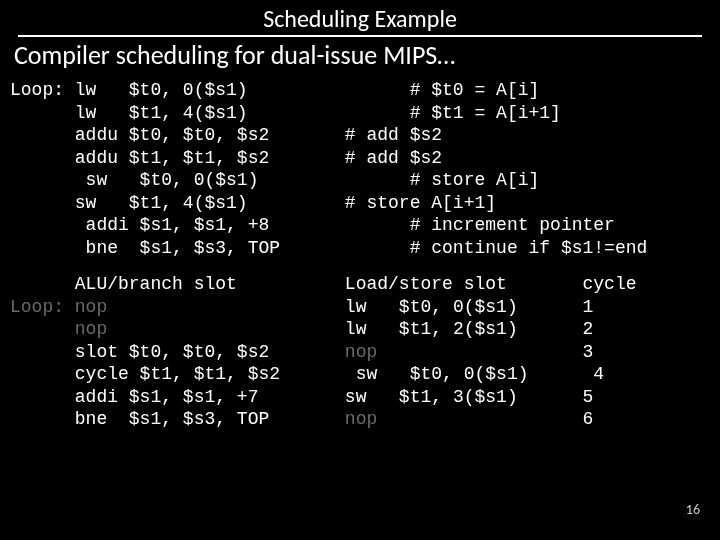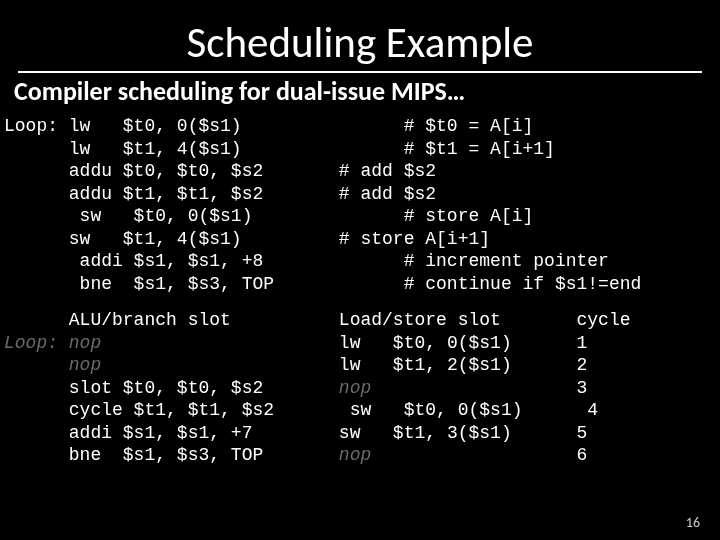--- a/index.html
+++ b/index.html
@@ -8,46 +8,45 @@
     width: 720px;
     height: 540px;
     background: #000;
     color: #fff;
     font-family: Calibri, Arial, sans-serif;
     overflow: hidden;
     position: relative;
   }
   .title {
     text-align: center;
-    font-size: 43px;
-    padding-top: 16px;
+    font-size: 24px;
+    padding-top: 4px;
     padding-bottom: 2px;
   }
   .hr {
     border-top: 2px solid #fff;
     margin: 0 18px 2px 18px;
   }
   .subtitle {
     font-size: 26px;
     padding: 0 14px 8px 14px;
-    font-weight: bold;
   }
   .code {
     font-family: Consolas, "Courier New", monospace;
     font-size: 18px;
     line-height: 1.25;
     white-space: pre;
     color: #fff;
-    padding-left: 4px;
+    padding-left: 10px;
   }
-  .ghost { color: #6a6a6a; font-style: italic; }
+  .ghost { color: #6a6a6a; }
   .pagenum {
     position: absolute;
     right: 20px;
-    bottom: 9px;
+    bottom: 22px;
     font-size: 14px;
     color: #ccc;
   }
   .block { margin-top: 14px; }
 </style>
 </head>
 <body>
 
 <div class="title">Scheduling Example</div>
 <div class="hr"></div>

